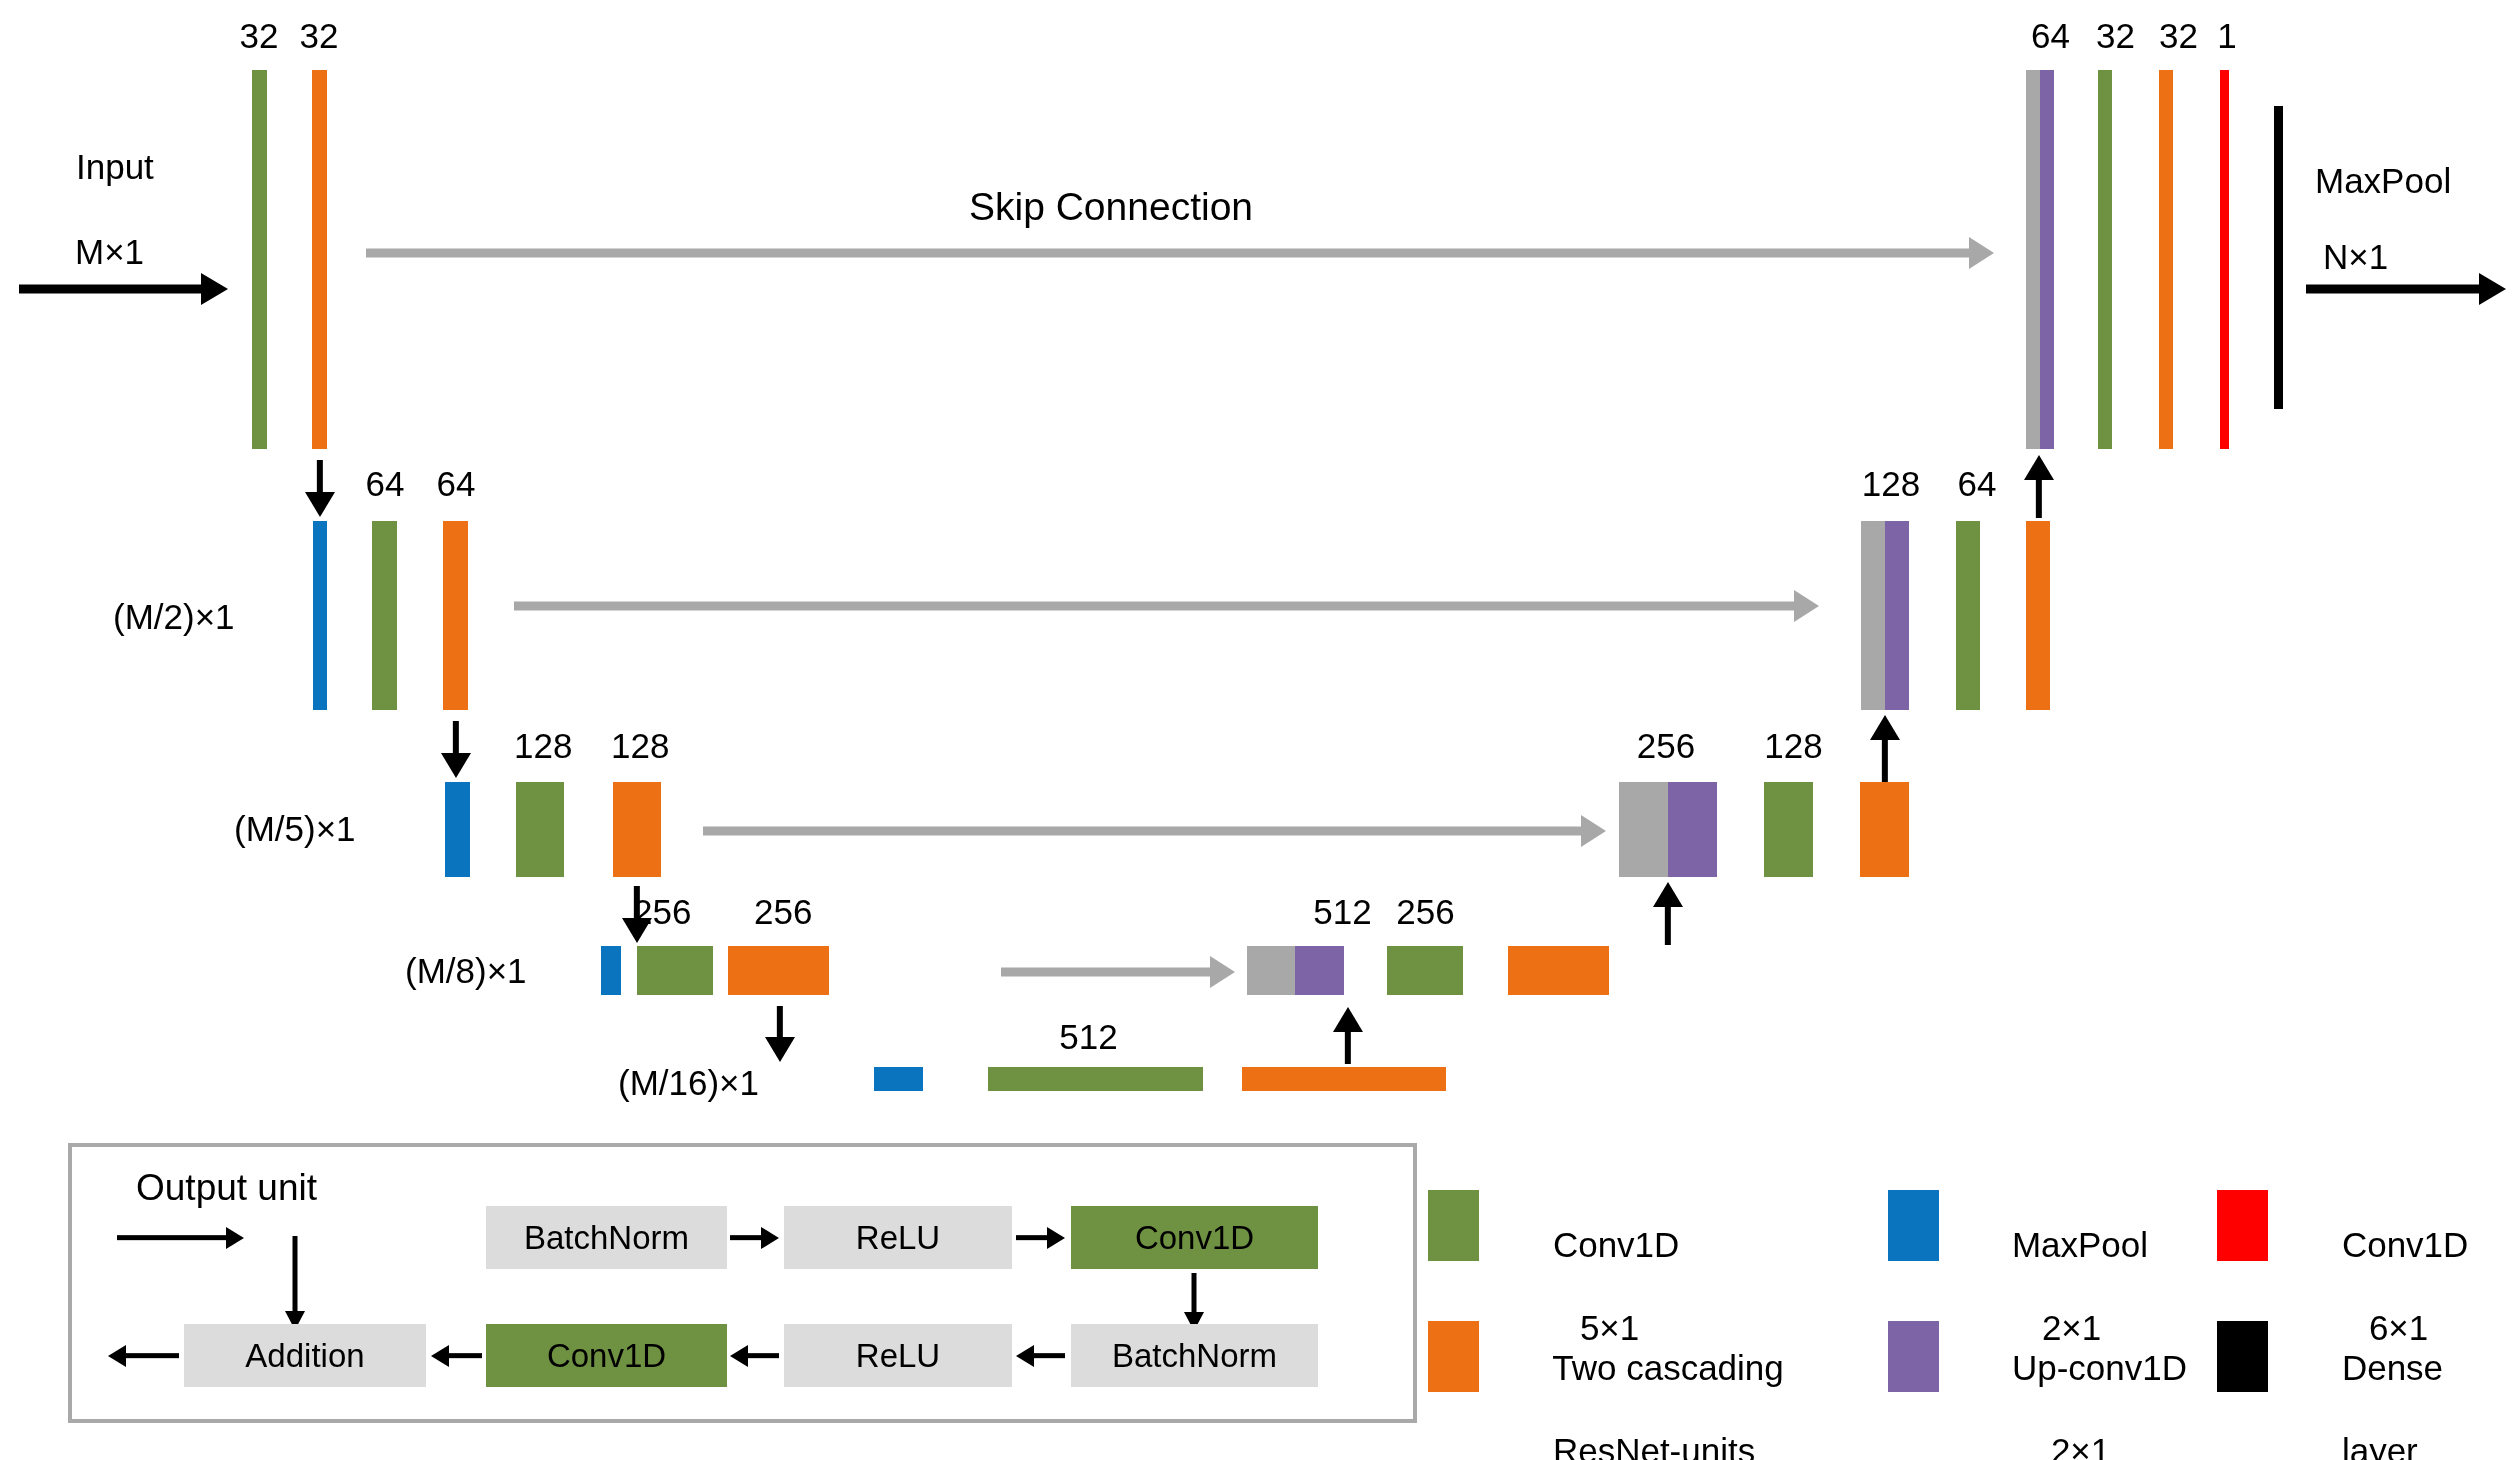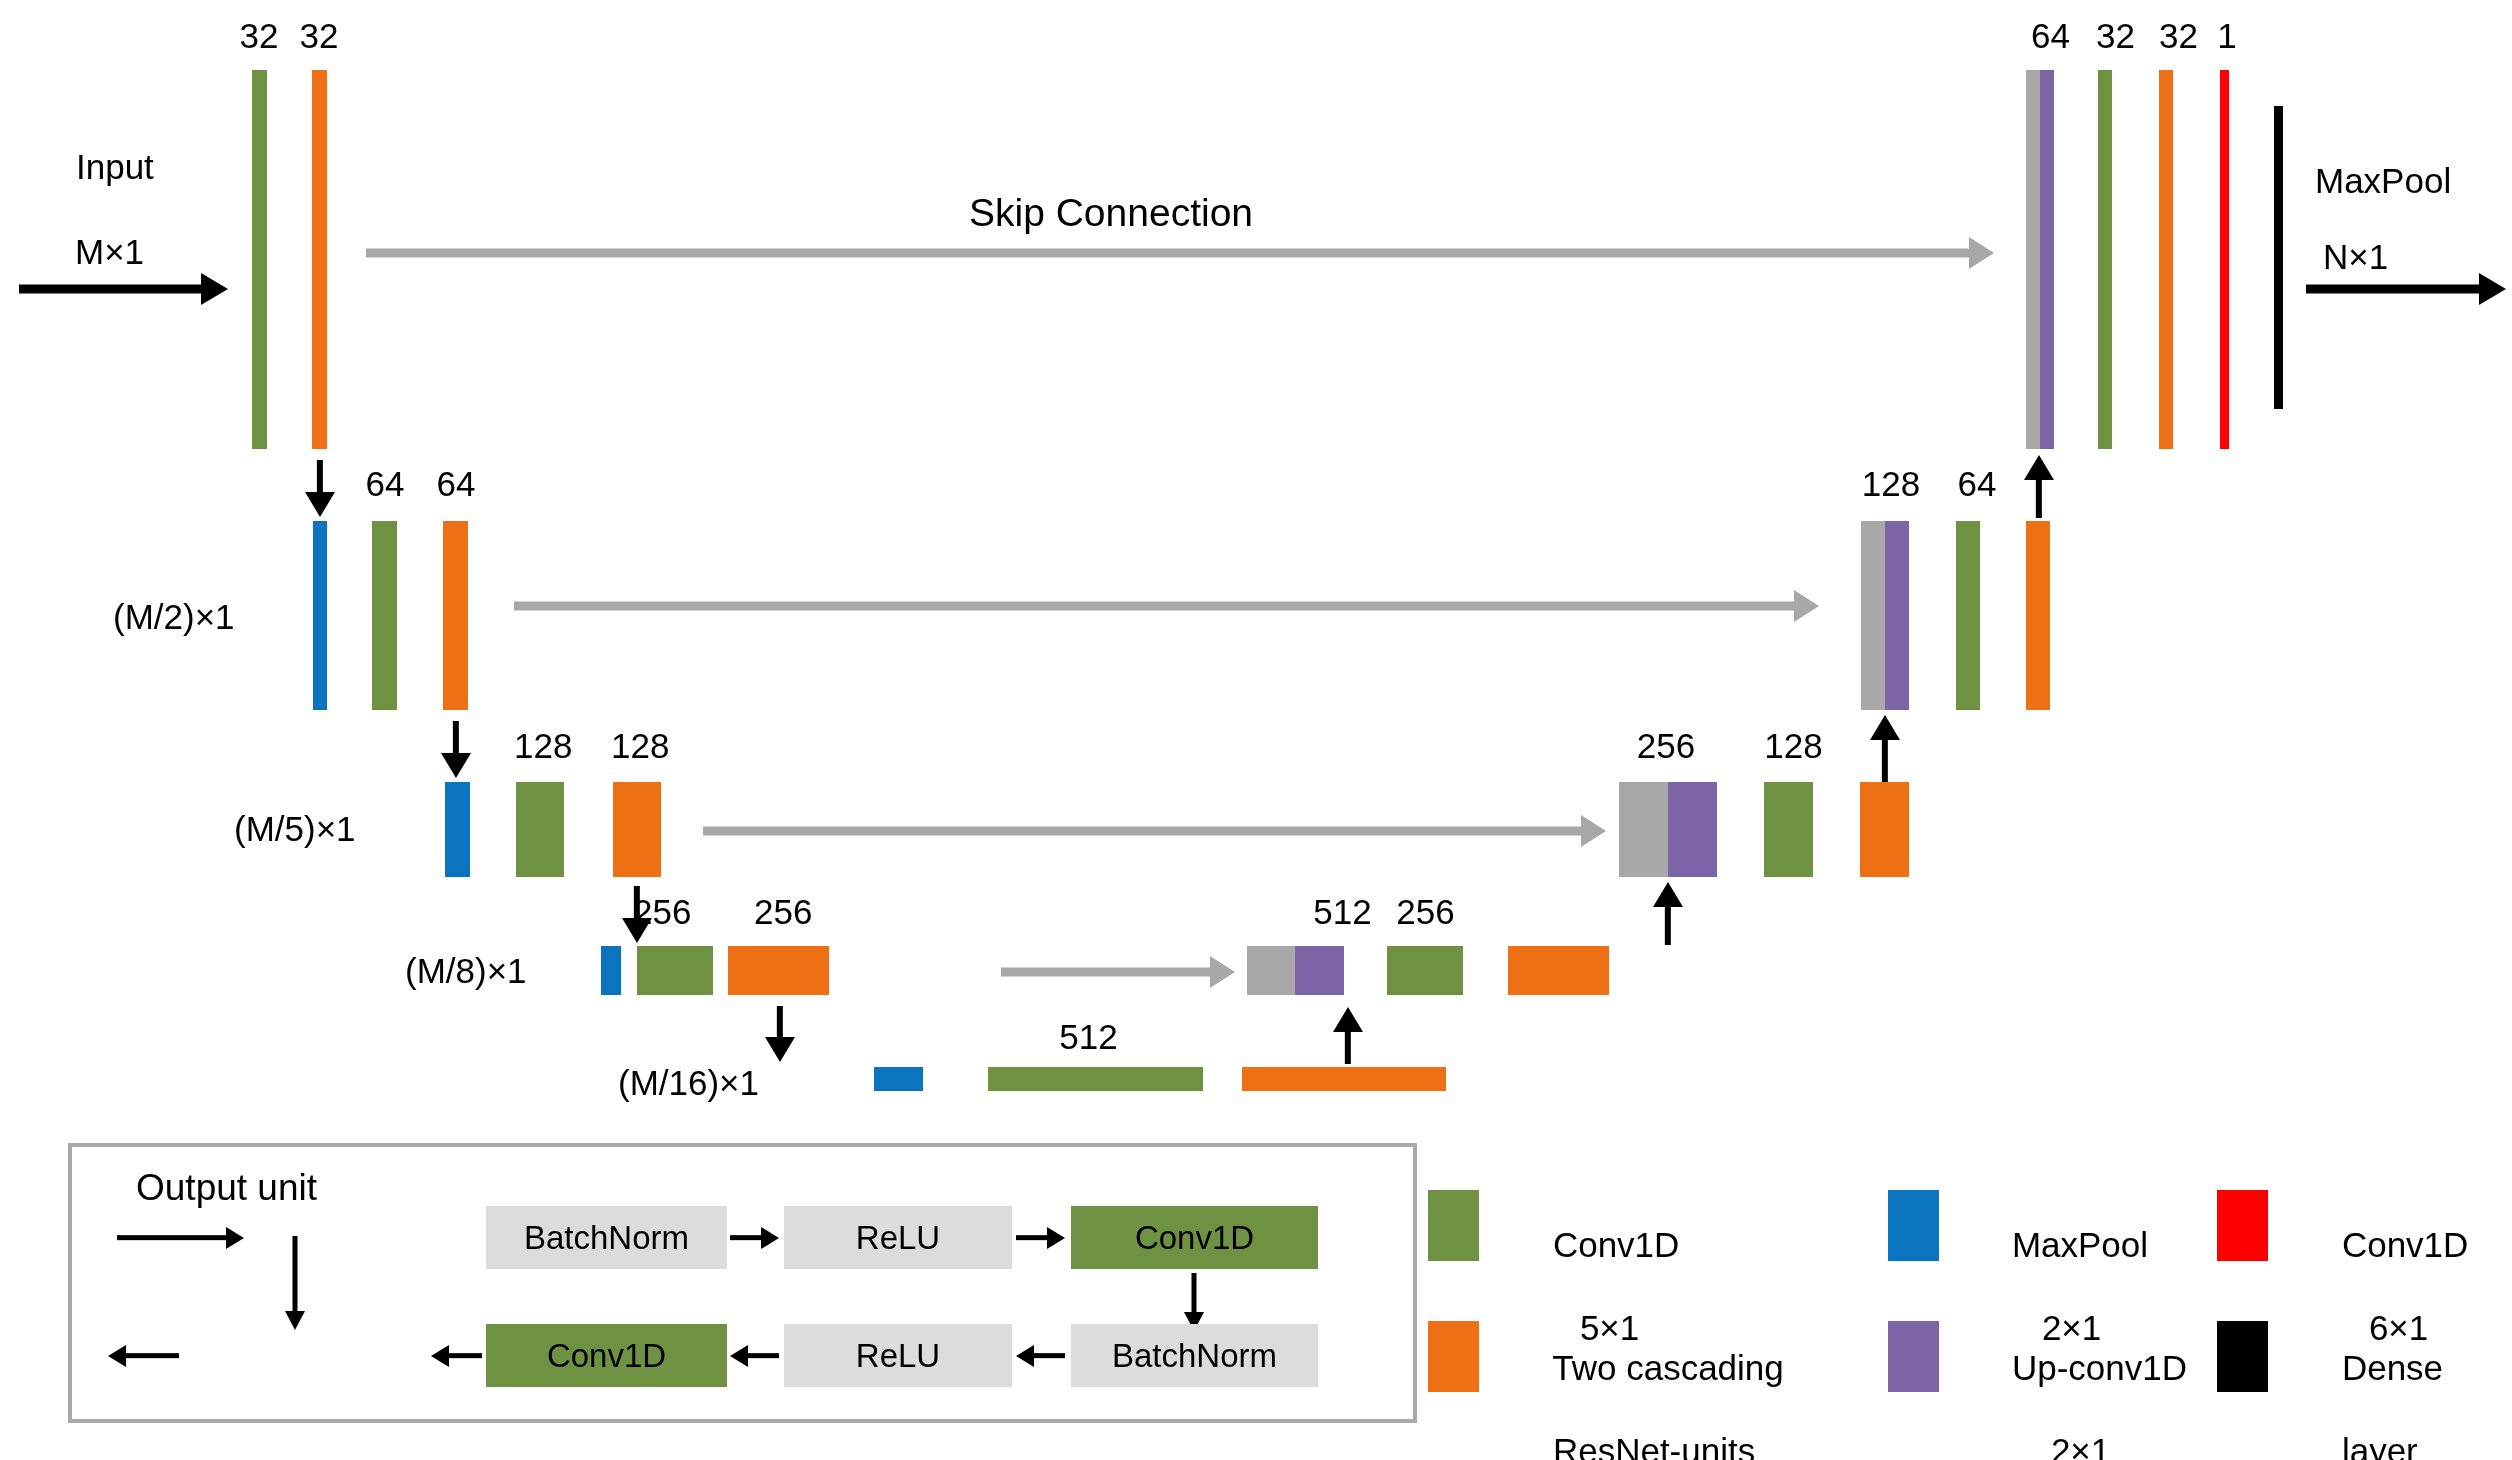--- a/index.html
+++ b/index.html
@@ -69,21 +69,21 @@
   <div class="bar" style="left:252px;top:70px;width:14.6px;height:379px;background:#6f9142;"></div>
 
   <div class="num" style="left:293px;top:18px;width:52px;">32</div>
   <div class="bar" style="left:312px;top:70px;width:14.6px;height:379px;background:#ed7014;"></div>
 
   <div class="arrowV down" style="left:302px;top:460px;width:35px;height:57px;">
     <div class="shaft" style="top:0;height:35px;"></div>
       <div class="head"></div>
   </div>
 
-  <div class="lbl big" style="left:969px;top:193px;">Skip Connection</div>
+  <div class="lbl big" style="left:969px;top:187px;">Skip Connection</div>
   <div class="skip" style="left:366px;top:236px;width:1628px;height:33px;">
     <div class="shaft" style="width:1604px;"></div>
       <div class="head"></div>
   </div>
 
   <div class="lbl" style="left:113px;top:599px;">(M/2)×1</div>
   <div class="bar" style="left:313px;top:521px;width:14px;height:189px;background:#0b74bf;"></div>
 
   <div class="num" style="left:359px;top:466px;width:52px;">64</div>
   <div class="bar" style="left:372px;top:521px;width:25px;height:189px;background:#6f9142;"></div>
@@ -265,20 +265,23 @@
     <div class="shaft" style="width:33px;"></div>
       <div class="head"></div>
   </div>
   <div class="node green" style="left:486px;top:1324px;width:241px;height:63px;">
     <span>Conv1D</span>
   </div>
   <div class="tarrowHL" style="left:431px;top:1343px;width:51px;height:25px;">
     <div class="shaft" style="width:34px;"></div>
       <div class="head"></div>
   </div>
+  <div class="node grey" style="left:184px;top:1324px;width:242px;height:63px;">
+    <span>Addition</span>
+  </div>
   <div class="tarrowHL" style="left:108px;top:1343px;width:71px;height:25px;">
     <div class="shaft" style="width:54px;"></div>
       <div class="head"></div>
   </div>
 
   <div class="legkey" style="left:1428px;top:1190px;width:51px;height:71px;background:#6f9142;"></div>
   <div class="legtxt" style="left:1514px;top:1183px;">
     <span>Conv1D</span><br>
     <span style="margin-left:27px;display:inline-block;">5×1</span>
   </div>

